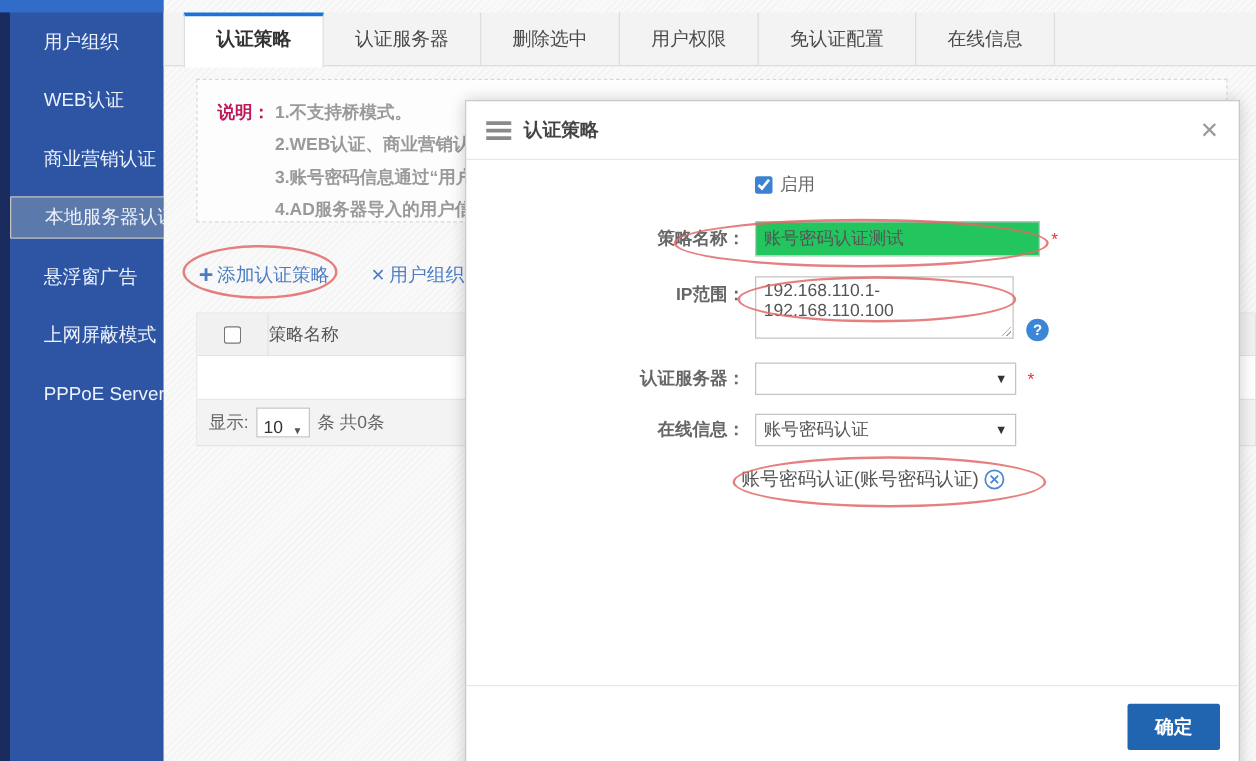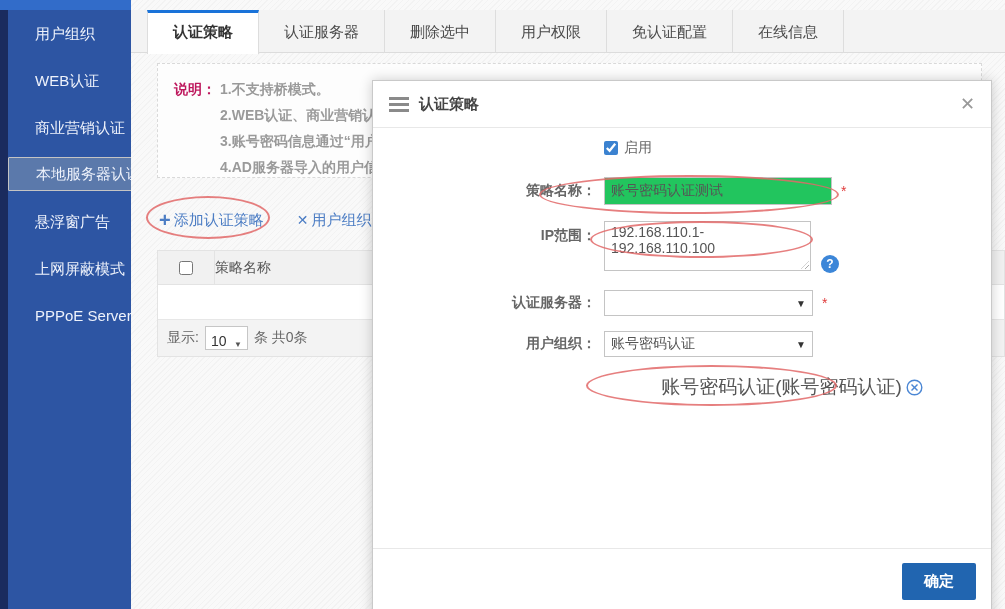--- a/index.html
+++ b/index.html
@@ -62,21 +62,21 @@
   .txt { width:228px; height:28px; border:1px solid #c4c4c4; font-size:14px; color:#555; padding:0 6px; font-family:inherit; background:#22c55e; }
   .ta-wrap { position:relative; margin-left:8px; }
   .ta { width:207px; height:50px; border:1px solid #c4c4c4; font-size:14px; color:#555; padding:2px 6px; font-family:inherit; resize:none; overflow:hidden; background:#fff; display:block; }
   .ta-handle { position:absolute; right:2px; bottom:2px; width:8px; height:8px; pointer-events:none;
                background:repeating-linear-gradient(135deg, transparent 0 2px, #aaa 2px 3px); clip-path:polygon(100% 0, 100% 100%, 0 100%); }
   .sel { width:209px; height:26px; border:1px solid #c4c4c4; background:#fff; display:flex; align-items:center; justify-content:space-between; padding:0 6px; font-size:14px; color:#555; cursor:pointer; }
   .sel .arrow { font-size:10px; color:#333; }
   .req { color:#e03a3a; margin-left:9px; font-size:14px; }
   .help { width:18px; height:18px; border-radius:50%; background:#3c86d8; color:#fff; font-size:12px; font-weight:bold; display:flex; align-items:center; justify-content:center; margin:0 0 3px 10px; align-self:flex-end; cursor:pointer; }
   .chk { width:14px; height:14px; accent-color:#3b82d0; margin-right:6px; cursor:pointer; }
-  .tag-row { font-size:19px; color:#555;justify-content:center; }
+  .tag-row { font-size:15px; color:#555; }
   .tag-x { margin-left:4px; cursor:pointer; display:inline-flex; vertical-align:-3px; }
 
   .m-foot { position:absolute; left:0; top:467px; width:100%; height:78px; border-top:1px solid #e8e8e8; }
   .ok-btn { position:absolute; right:15px; top:14px; width:74px; height:37px; background:#2165b0; color:#fff; font-size:15px; font-weight:600; border:none; border-radius:2px; cursor:pointer; font-family:inherit; }
 
   
   .ring { position:absolute; border:2px solid rgba(226,105,105,.85); border-radius:50%; z-index:20; pointer-events:none; }
   .ring1 { left:146px; top:196px; width:124px; height:43px; }
   .ring2 { left:539px; top:175px; width:300px; height:39px; }
   .ring3 { left:590px; top:221px; width:223px; height:37px; }
@@ -191,21 +191,21 @@
   <div class="m-row" style="top:209px">
     <span class="m-label">认证服务器：</span>
     <span class="sel m-ctl">
       <span></span>
       <span class="arrow">▼</span>
     </span>
     <span class="req">*</span>
   </div>
 
   <div class="m-row" style="top:250px">
-    <span class="m-label">用户组织：</span>
+    <span class="m-label">在线信息：</span>
     <span class="sel m-ctl">
       <span>账号密码认证</span>
       <span class="arrow">▼</span>
     </span>
   </div>
 
   <div class="m-row tag-row" style="top:293px">
     <span class="m-label" style="flex-basis:220px"></span>
     <span>账号密码认证(账号密码认证)</span>
     <span class="tag-x">

